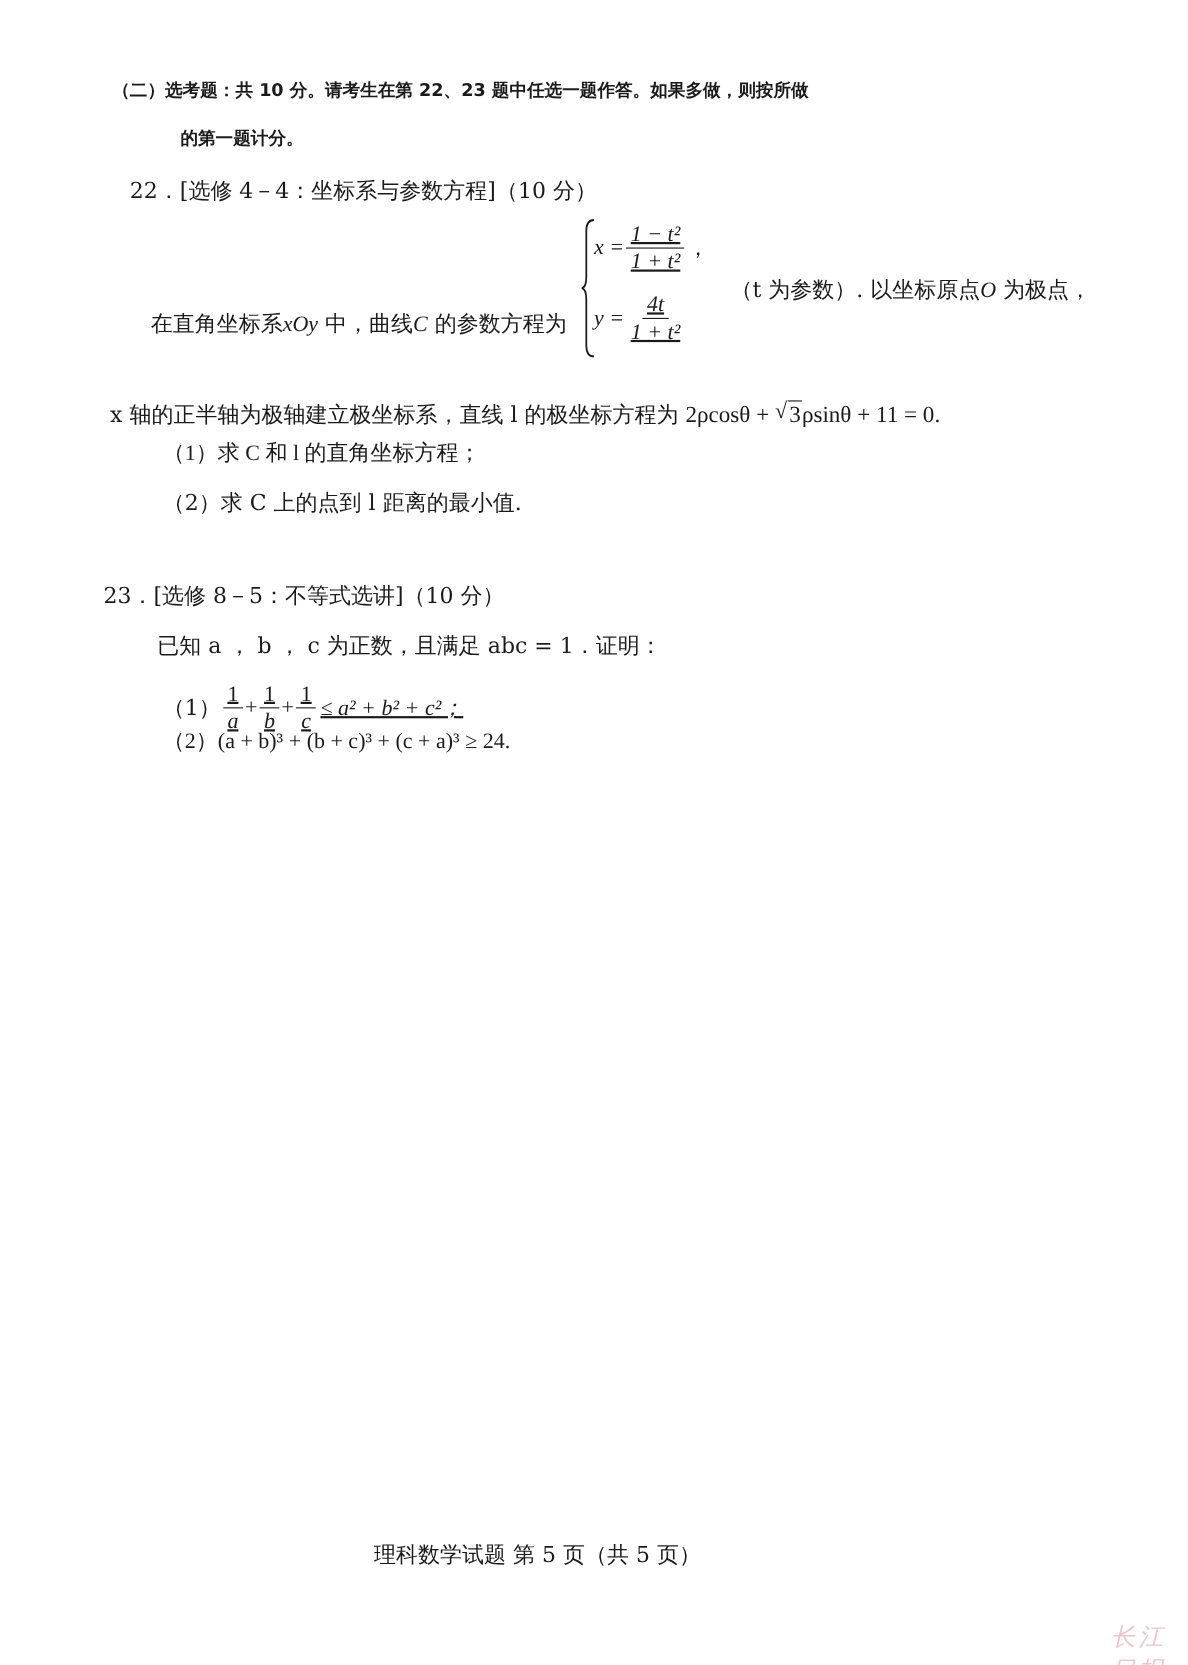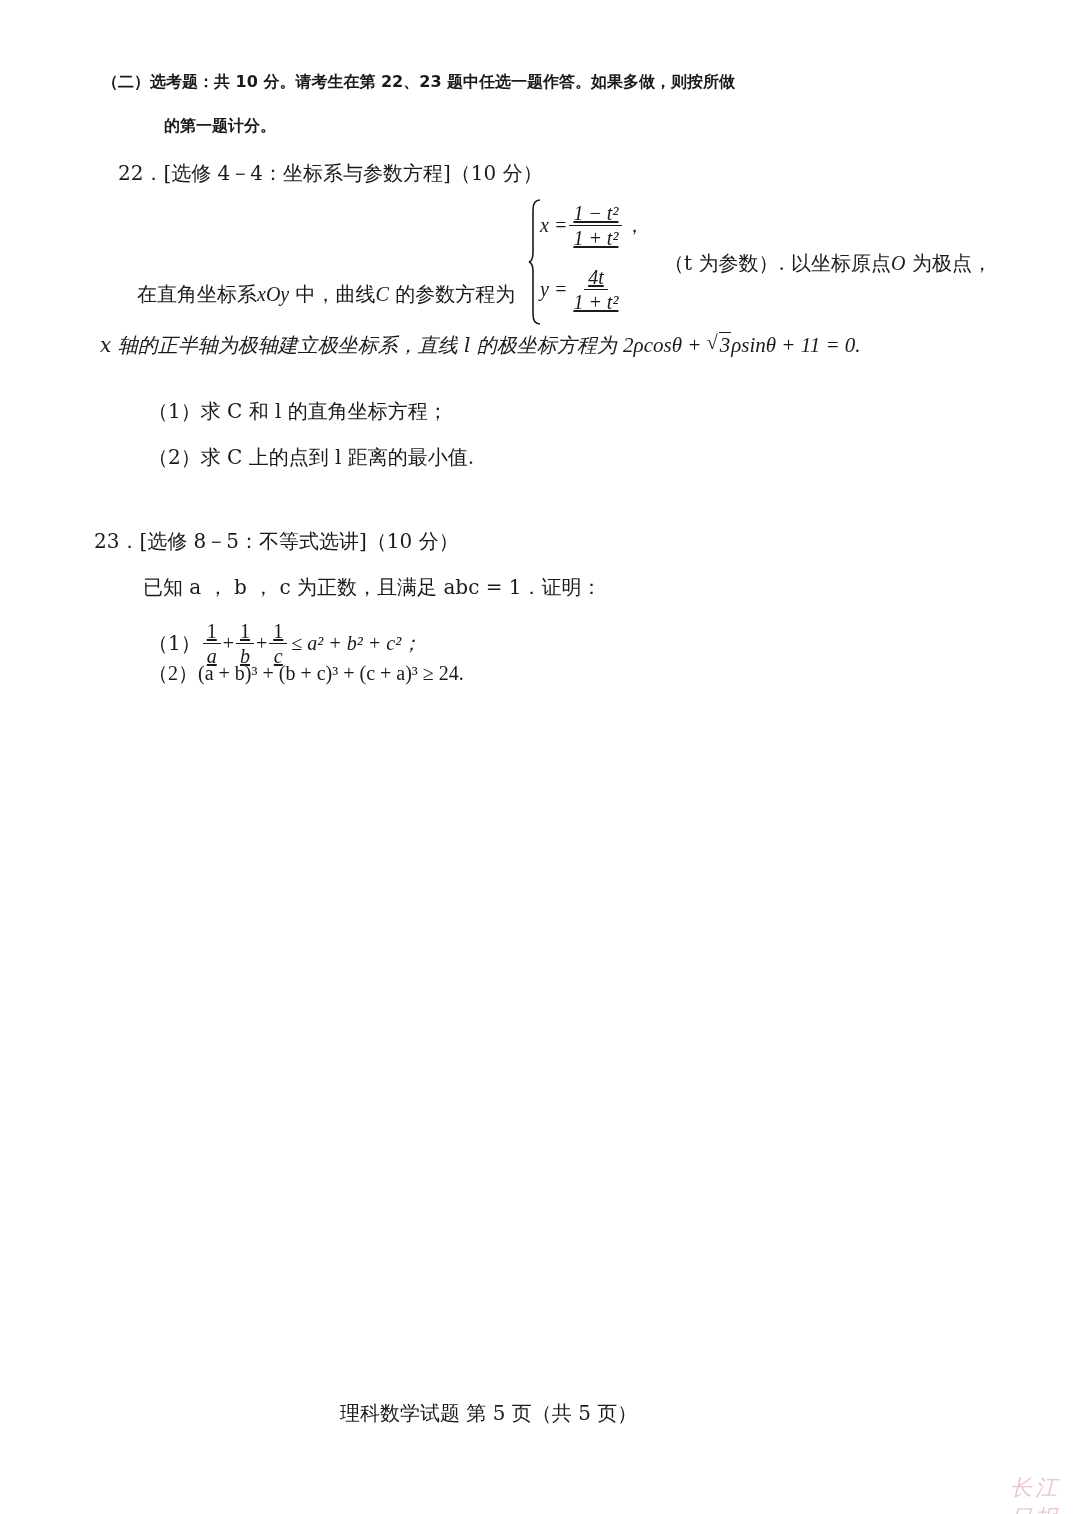--- a/index.html
+++ b/index.html
@@ -59,29 +59,29 @@
       <span class="num i">4t</span>
       <span class="den i">1 + t²</span>
     </span>
   </div>
 </div>
 
 <div class="abs t20" style="left:664px; top:250px;">
   <span>（t 为参数）. 以坐标原点</span><span class="m i">O</span><span> 为极点，</span>
 </div>
 
-<div class="abs t20" style="left:100px; top:332px;font-style:italic;">
+<div class="abs t20" style="left:100px; top:364px;">
   <span>x 轴的正半轴为极轴建立极坐标系，直线 l 的极坐标方程为</span>
   <span class="m" style="font-size:21px;">
     <span>2ρcosθ +</span>
     <span class="sqrt"><span class="rad">√</span><span class="bar">3</span></span><span>ρsinθ + 11 = 0.</span>
   </span>
 </div>
 
-<div class="abs t20" style="left:148px; top:398px;">（1）求 C 和 l 的直角坐标方程；</div>
+<div class="abs t20" style="left:148px; top:398px;font-family:Liberation Serif, serif;">（1）求 C 和 l 的直角坐标方程；</div>
 <div class="abs t20" style="left:148px; top:444px;">（2）求 C 上的点到 l 距离的最小值.</div>
 
 <div class="abs t20" style="left:94px; top:528px;">23．[选修 8－5：不等式选讲]（10 分）</div>
 <div class="abs t20" style="left:143px; top:574px;">已知 a ， b ， c 为正数，且满足 abc = 1．证明：</div>
 
 <div class="abs t20 m" style="left:148px; top:620px; display:flex; align-items:center;">
   <span style="font-family:'DejaVu Serif',serif;">（1）</span>
   <span class="frac">
       <span class="num">1</span>
       <span class="den i">a</span>
@@ -89,20 +89,20 @@
   <span>+</span>
   <span class="frac">
       <span class="num">1</span>
       <span class="den i">b</span>
     </span>
   <span>+</span>
   <span class="frac">
       <span class="num">1</span>
       <span class="den i">c</span>
     </span>
-  <span class="i" style="margin-left:2px;">≤ a² + b² + c²；</span>
+  <span class="i" style="margin-left:2px;text-decoration:underline;">≤ a² + b² + c²；</span>
 </div>
 
 <div class="abs t20 m" style="left:148px; top:660px;">（2）(a + b)³ + (b + c)³ + (c + a)³ ≥ 24.</div>
 
 <div class="abs t20" style="left:340px; top:1400px;">理科数学试题  第 5 页（共 5 页）</div>
 
 <div class="watermark">长江日报</div>
 
 </body></html>

